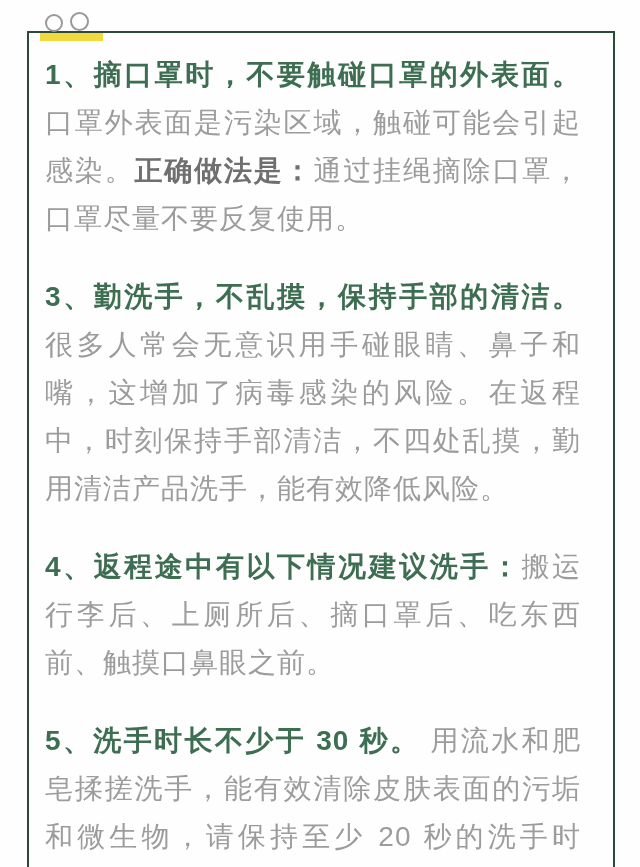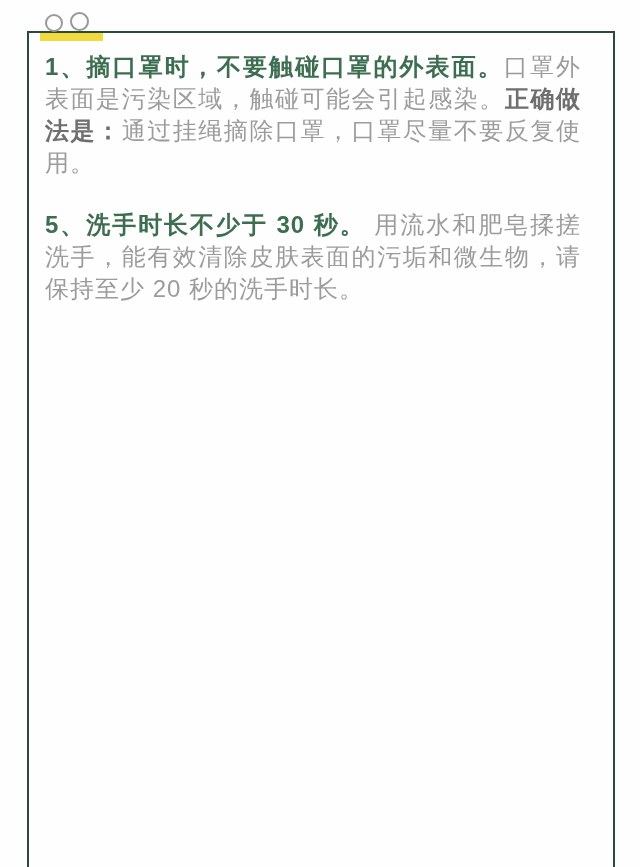--- a/index.html
+++ b/index.html
@@ -50,22 +50,22 @@
     position: absolute;
     left: 29px;
     top: 33px;
     width: 584px;
     box-sizing: border-box;
     padding: 18px 16px 0 16px;
     z-index: 1;
   }
   p.tip {
     margin: 0 16px 30px 0;
-    font-size: 24px;
-    line-height: 32px;
+    font-size: 28px;
+    line-height: 48px;
     letter-spacing: 1px;
     text-align: justify;
     text-justify: inter-ideograph;
     color: var(--body-text, #9c9c9c);
   }
   p.tip:last-child { margin-bottom: 0; }
   .seg-green-bold {
     color: var(--green-text, #3e6e52);
     font-weight: bold;
   }
@@ -81,14 +81,16 @@
 </head>
 <body style="--frame-border: #2c4a39; --green-text: #3e6e52; --body-text: #9c9c9c; --dark-text: #6f6f6f; --highlight: #f2d93d; --circle-outline: #999999; --background: #fefefe; background: rgb(254, 254, 254);">
 
 <div class="circle circle-1"></div>
 <div class="circle circle-2"></div>
 <div class="highlight-bar"></div>
 <div class="frame"></div>
 
 <div class="content">
     <p class="tip"><span class="seg-green-bold">1、摘口罩时，不要触碰口罩的外表面。</span><span class="seg-gray">口罩外表面是污染区域，触碰可能会引起感染。</span><span class="seg-dark-bold">正确做法是：</span><span class="seg-gray">通过挂绳摘除口罩，口罩尽量不要反复使用。</span></p>
+    <p class="tip"><span class="seg-green-bold">3、勤洗手，不乱摸，保持手部的清洁。</span><span class="seg-gray">很多人常会无意识用手碰眼睛、鼻子和嘴，这增加了病毒感染的风险。在返程中，时刻保持手部清洁，不四处乱摸，勤用清洁产品洗手，能有效降低风险。</span></p>
+    <p class="tip"><span class="seg-green-bold">4、返程途中有以下情况建议洗手：</span><span class="seg-gray">搬运行李后、上厕所后、摘口罩后、吃东西前、触摸口鼻眼之前。</span></p>
     <p class="tip"><span class="seg-green-bold">5、洗手时长不少于 30 秒。</span><span class="seg-gray"> 用流水和肥皂揉搓洗手，能有效清除皮肤表面的污垢和微生物，请保持至少 20 秒的洗手时长。</span></p>
   </div>
 
 </body></html>

